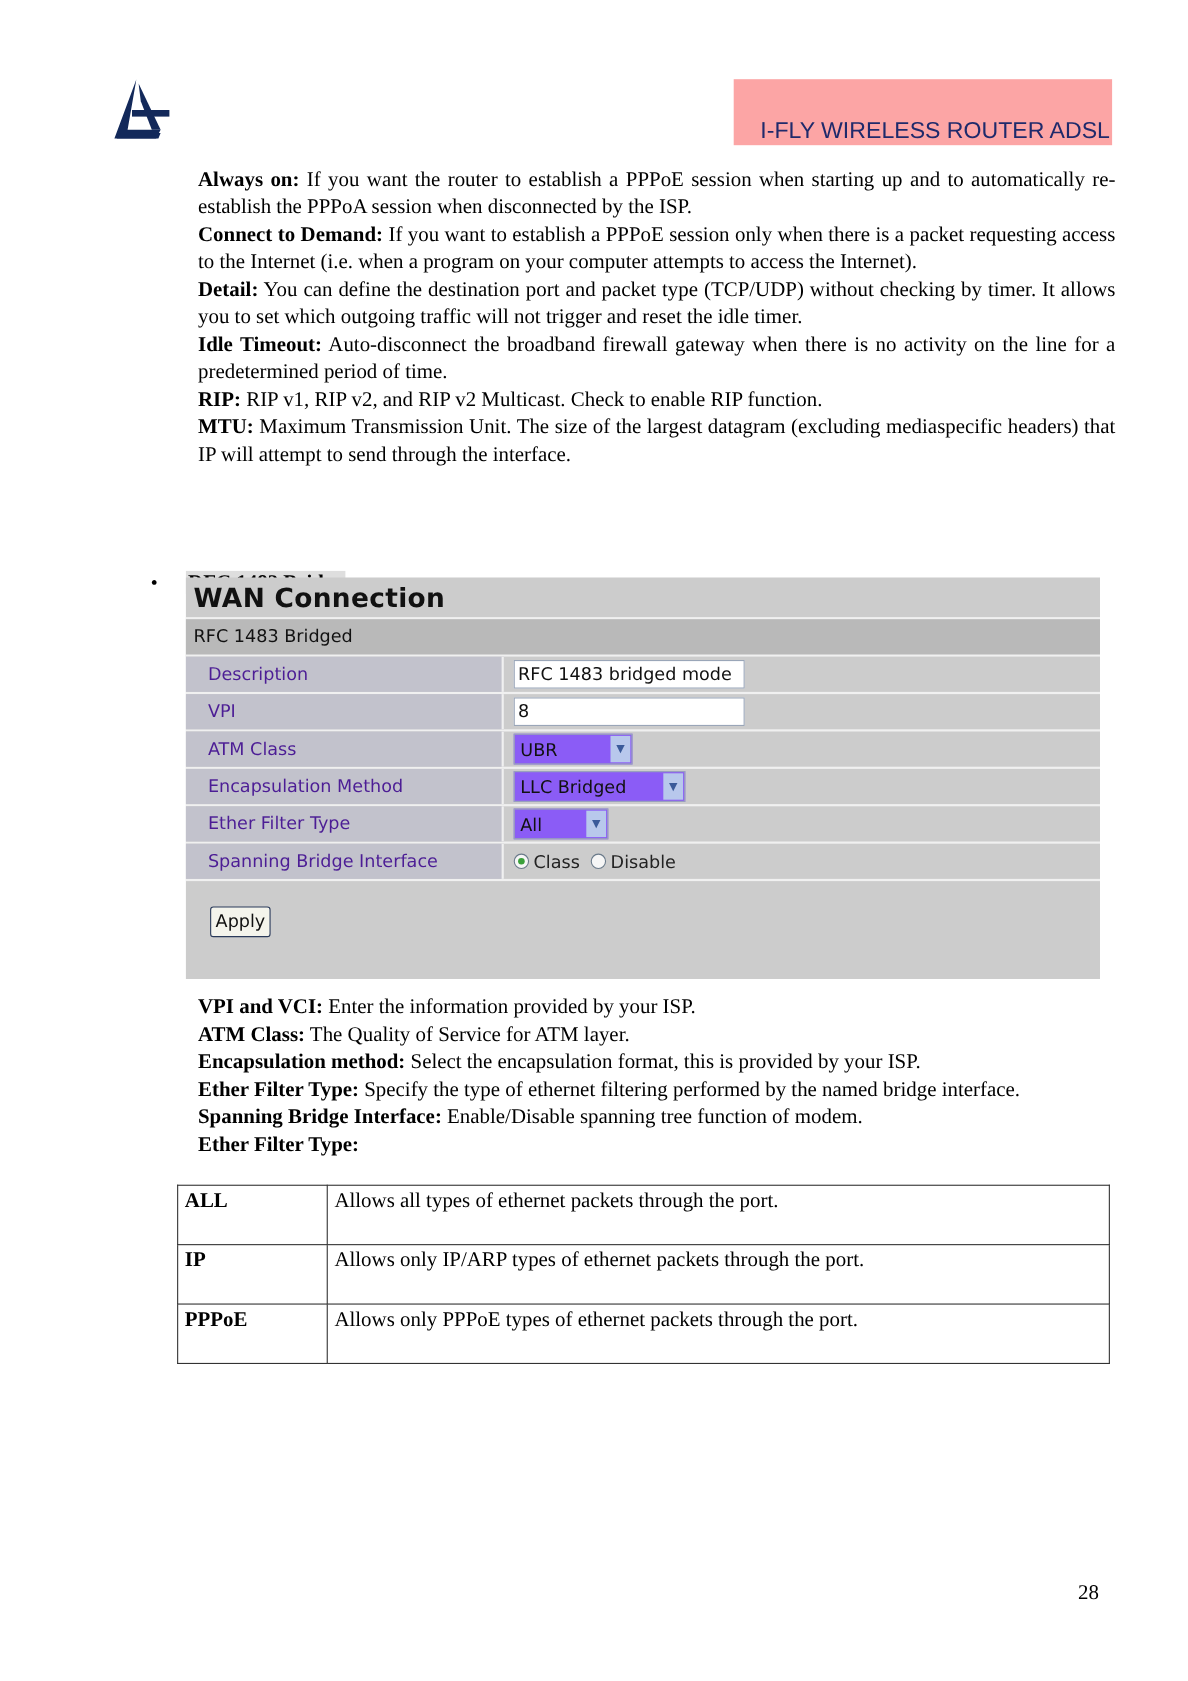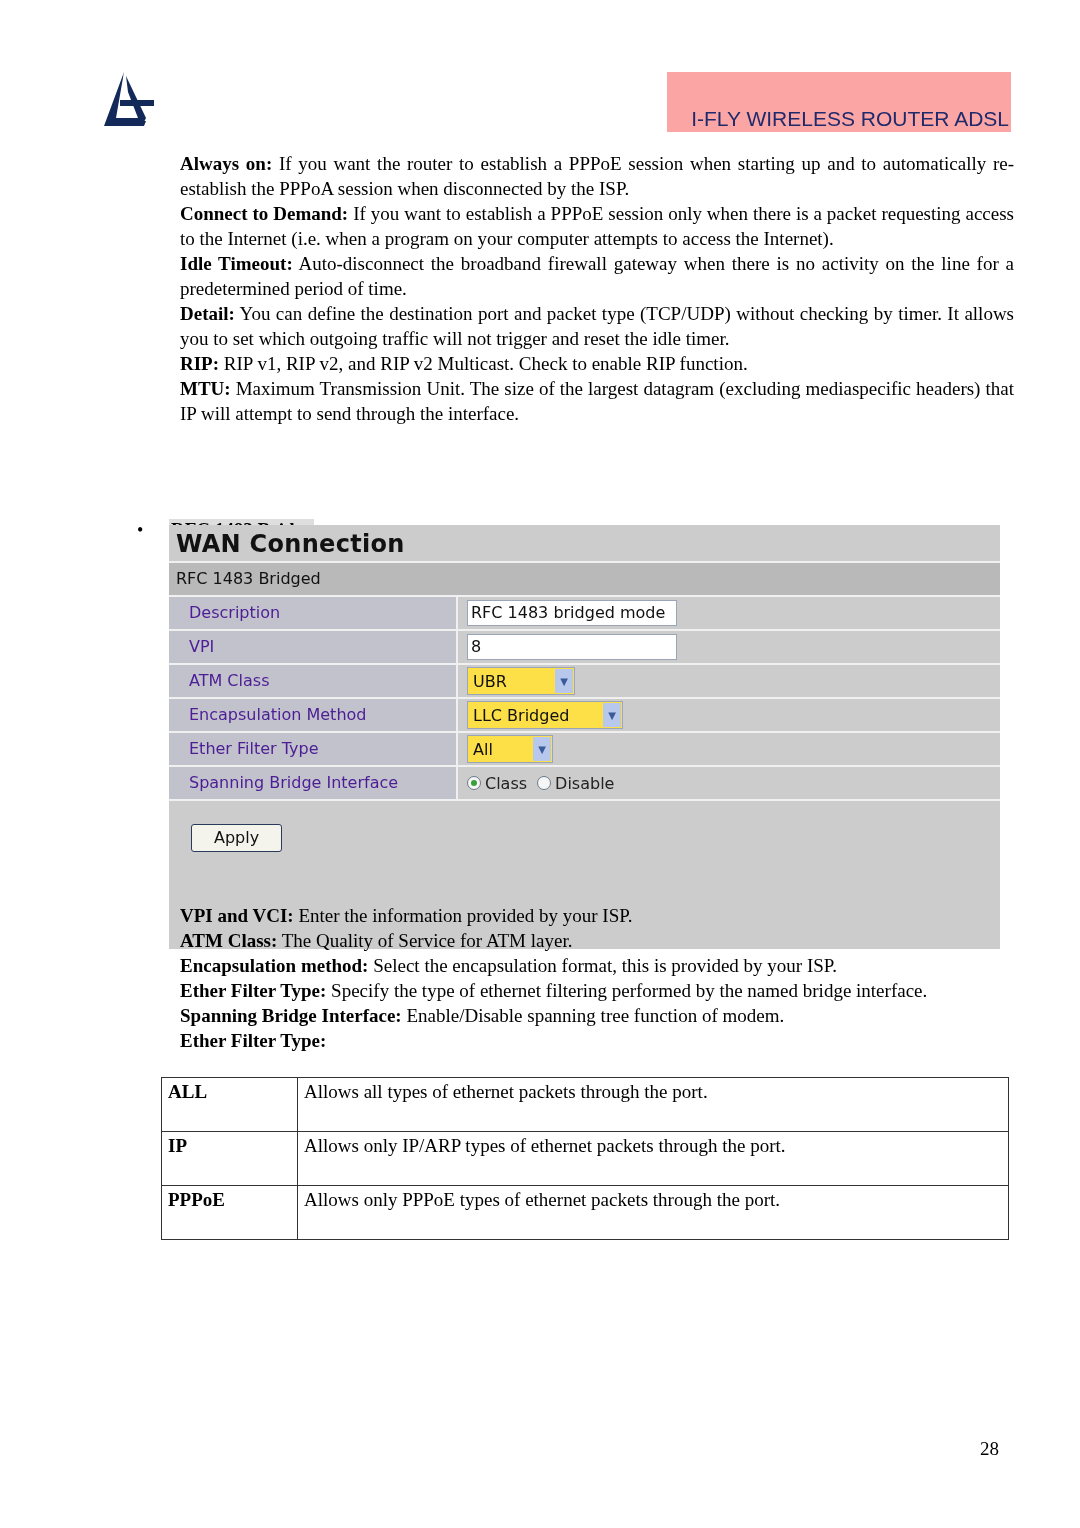--- a/index.html
+++ b/index.html
@@ -10,35 +10,35 @@
   .header-title { position: absolute; right: 2px; bottom: 1px; font-family: "Liberation Sans", sans-serif; font-size: 21px; color: #1f2a6b; white-space: nowrap; }
 
   .body-text { position: absolute; left: 180px; width: 834px; font-size: 19px; line-height: 25px; text-align: justify; }
   .body-text p { margin: 0; }
   .body-text b { font-weight: bold; }
 
   .bullet-line { position: absolute; left: 137px; top: 517px; font-size: 19px; line-height: 25px; }
   .bullet-dot { display: inline-block; width: 32px; font-size: 18px; }
   .bullet-label { background: #dedede; font-weight: bold; padding: 0 2px; }
 
-  .wan { position: absolute; left: 169px; top: 525px; width: 831px; height: 424px; background: #cccccc; font-family: "DejaVu Sans", sans-serif; }
+  .wan { position: absolute; left: 169px; top: 525px; width: 831px; height: 365px; background: #cccccc; font-family: "DejaVu Sans", sans-serif; }
   .wan-title { height: 36px; border-bottom: 2px solid #f0f0f0; font-weight: bold; font-size: 24px; line-height: 38px; padding-left: 7px; color: #111; letter-spacing: 0.3px; }
   .wan-sub { height: 32px; background: #b9b9b9; border-bottom: 2px solid #f0f0f0; font-weight: normal; font-size: 16px; line-height: 32px; padding-left: 7px; color: #111; }
   .wan-row { display: flex; height: 32px; border-bottom: 2px solid #f0f0f0; }
   .wan-label { width: 289px; background: #c2c2cc; border-right: 2px solid #f0f0f0; font-size: 16px; line-height: 32px; padding-left: 20px; box-sizing: border-box; color: #4c1d95; }
   .wan-value { flex: 1; display: flex; align-items: center; padding-left: 9px; }
   .text-input { height: 26px; background: #fff; border: 1px solid #9aa6b8; box-sizing: border-box; font-size: 16px; line-height: 24px; padding-left: 3px; color: #111; }
-  .select { height: 28px; background: #fde047; border: 1px solid #9aa6b8; box-sizing: border-box; display: flex; align-items: center; justify-content: space-between; font-size: 16px; padding-left: 5px; color: #111; }
+  .select { height: 28px; background: #8b5cf6; border: 1px solid #9aa6b8; box-sizing: border-box; display: flex; align-items: center; justify-content: space-between; font-size: 16px; padding-left: 5px; color: #111; }
   .select-arrow { width: 18px; height: 24px; background: #b8c8ec; display: flex; align-items: center; justify-content: center; font-size: 10px; color: #3a5a9a; margin-right: 1px; }
   .radio-group { display: flex; align-items: center; font-size: 16px; color: #222; }
   .radio { width: 14px; height: 14px; border-radius: 50%; border: 1px solid #6a7a8a; background: #f6f6f6; display: inline-flex; align-items: center; justify-content: center; margin-right: 4px; box-sizing: border-box; }
   .radio .dot { width: 6px; height: 6px; border-radius: 50%; background: #3aa03a; }
   .radio-label { margin-right: 10px; }
   .apply-area { height: 56px; position: relative; }
-  .apply-btn { position: absolute; left: 22px; top: 23px; height: 28px; padding: 0 22px; font-size: 16px; background: #f4f4ec; border: 1px solid #2a3a5a; border-radius: 3px; line-height: 26px; color: #111; font-family: "DejaVu Sans", sans-serif; box-sizing: border-box; }
+  .apply-btn { position: absolute; left: 22px; top: 23px; height: 28px; padding: 0 4px; font-size: 16px; background: #f4f4ec; border: 1px solid #2a3a5a; border-radius: 3px; line-height: 26px; color: #111; font-family: "DejaVu Sans", sans-serif; box-sizing: border-box; }
 
   .filter-table { position: absolute; left: 161px; top: 1077px; width: 848px; border-collapse: collapse; font-size: 19px; }
   .filter-table td { border: 1px solid #333; vertical-align: top; height: 49px; padding: 2px 6px; line-height: 24px; }
   .filter-table td.key { width: 123px; font-weight: bold; }
 
   .page-num { position: absolute; left: 980px; top: 1438px; font-size: 19px; }
 </style>
 </head>
 <body>
 
@@ -51,22 +51,22 @@
     <polygon points="4,54 42,54 44,49 8,49" fill="#13295a"></polygon>
   </svg>
 </div>
 <div class="header-box">
   <span class="header-title">I-FLY WIRELESS ROUTER ADSL</span>
 </div>
 
 <div class="body-text" style="top:151px;">
   <p><b>Always on:</b><span> If you want the router to establish a PPPoE session when starting up and to automatically re-establish the PPPoA session when disconnected by the ISP.</span></p>
   <p><b>Connect to Demand:</b><span> If you want to establish a PPPoE session only when there is a packet requesting access to the Internet (i.e. when a program on your computer attempts to access the Internet).</span></p>
+  <p><b>Detail:</b><span> You can define the destination port and packet type (TCP/UDP) without checking by timer. It allows you to set which outgoing traffic will not trigger and reset the idle timer.</span></p>
   <p><b>Idle Timeout:</b><span> Auto-disconnect the broadband firewall gateway when there is no activity on the line for a predetermined period of time.</span></p>
-  <p><b>Detail:</b><span> You can define the destination port and packet type (TCP/UDP) without checking by timer. It allows you to set which outgoing traffic will not trigger and reset the idle timer.</span></p>
   <p><b>RIP:</b><span> RIP v1, RIP v2, and RIP v2 Multicast. Check to enable RIP function.</span></p>
   <p><b>MTU:</b><span> Maximum Transmission Unit. The size of the largest datagram (excluding mediaspecific headers) that IP will attempt to send through the interface.</span></p>
 </div>
 
 <div class="bullet-line">
   <span class="bullet-dot">•</span><span class="bullet-label">RFC 1483 Bridge</span>
 </div>
 
 <div class="wan">
   <div class="wan-title">WAN Connection</div>

